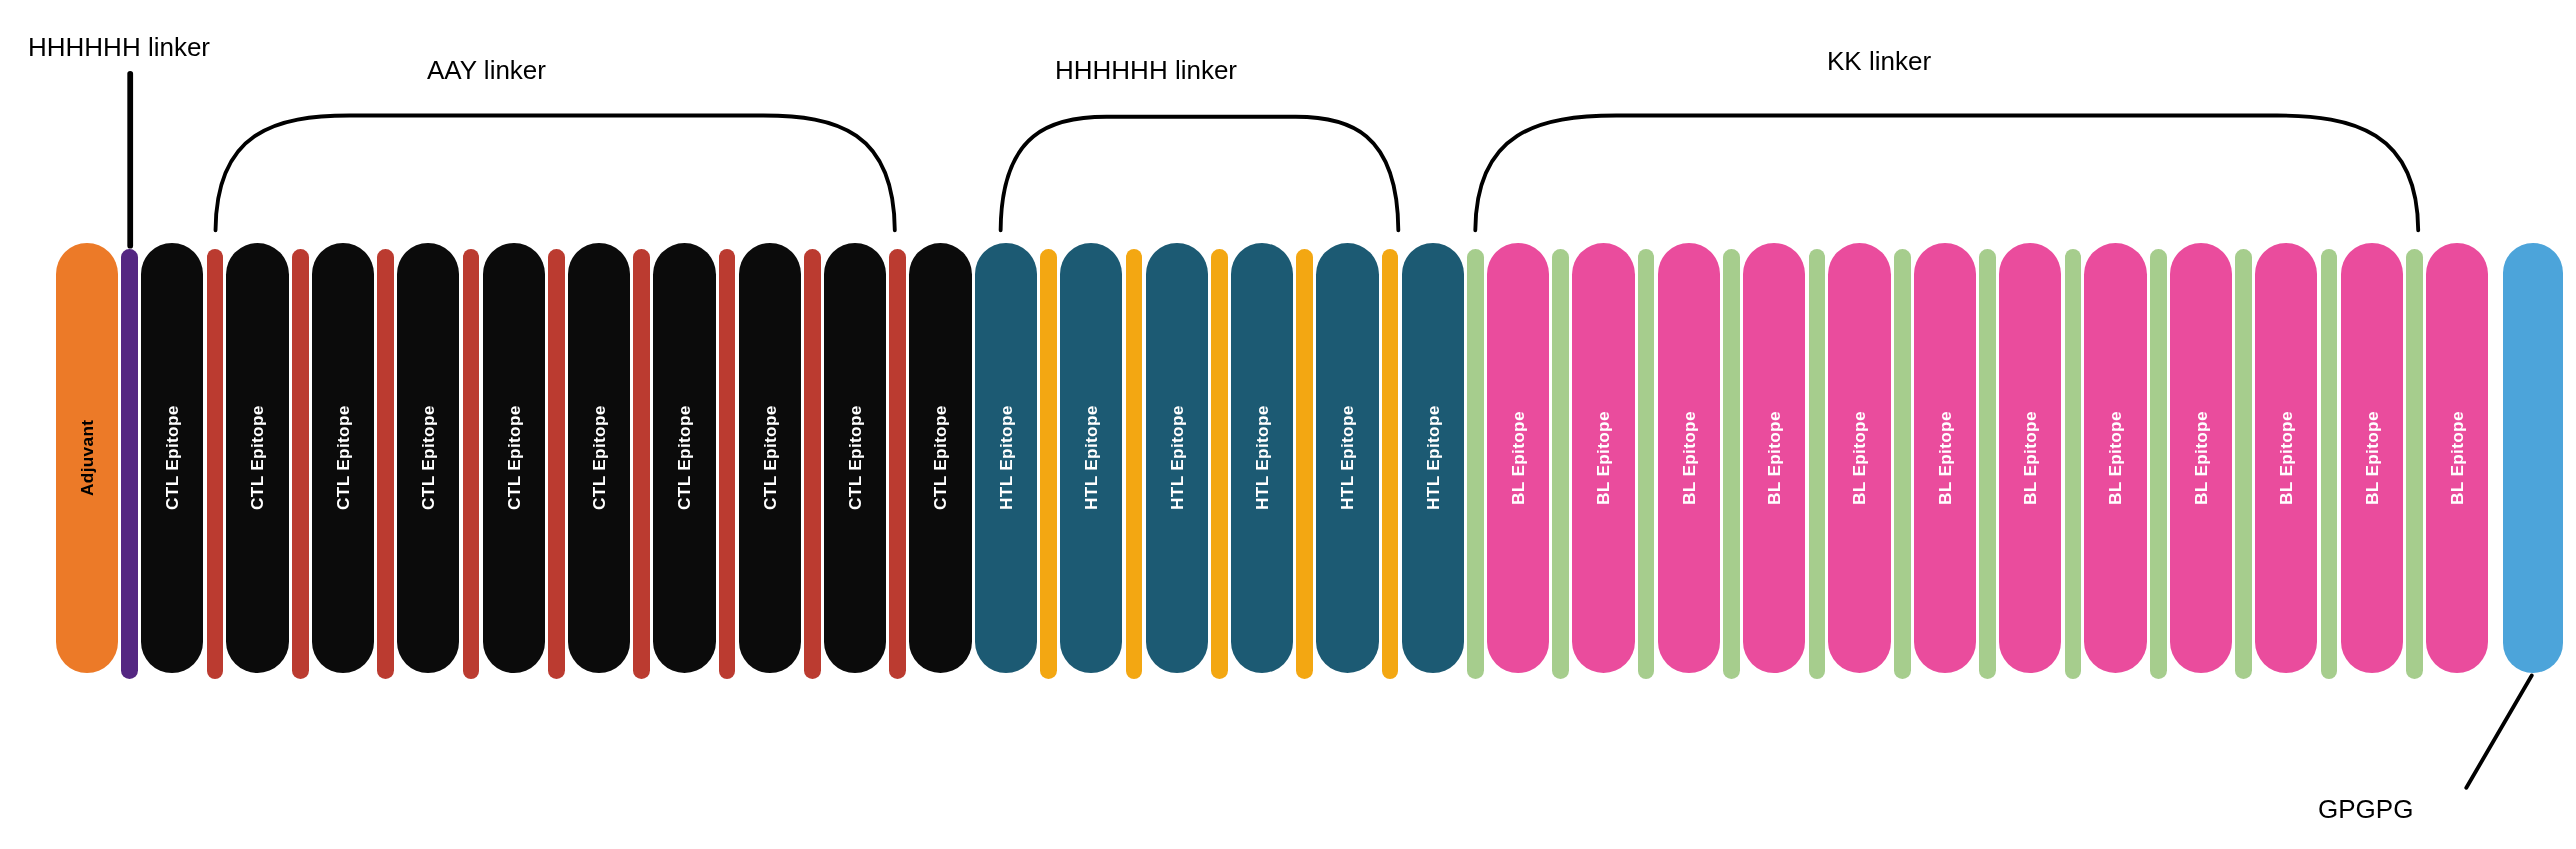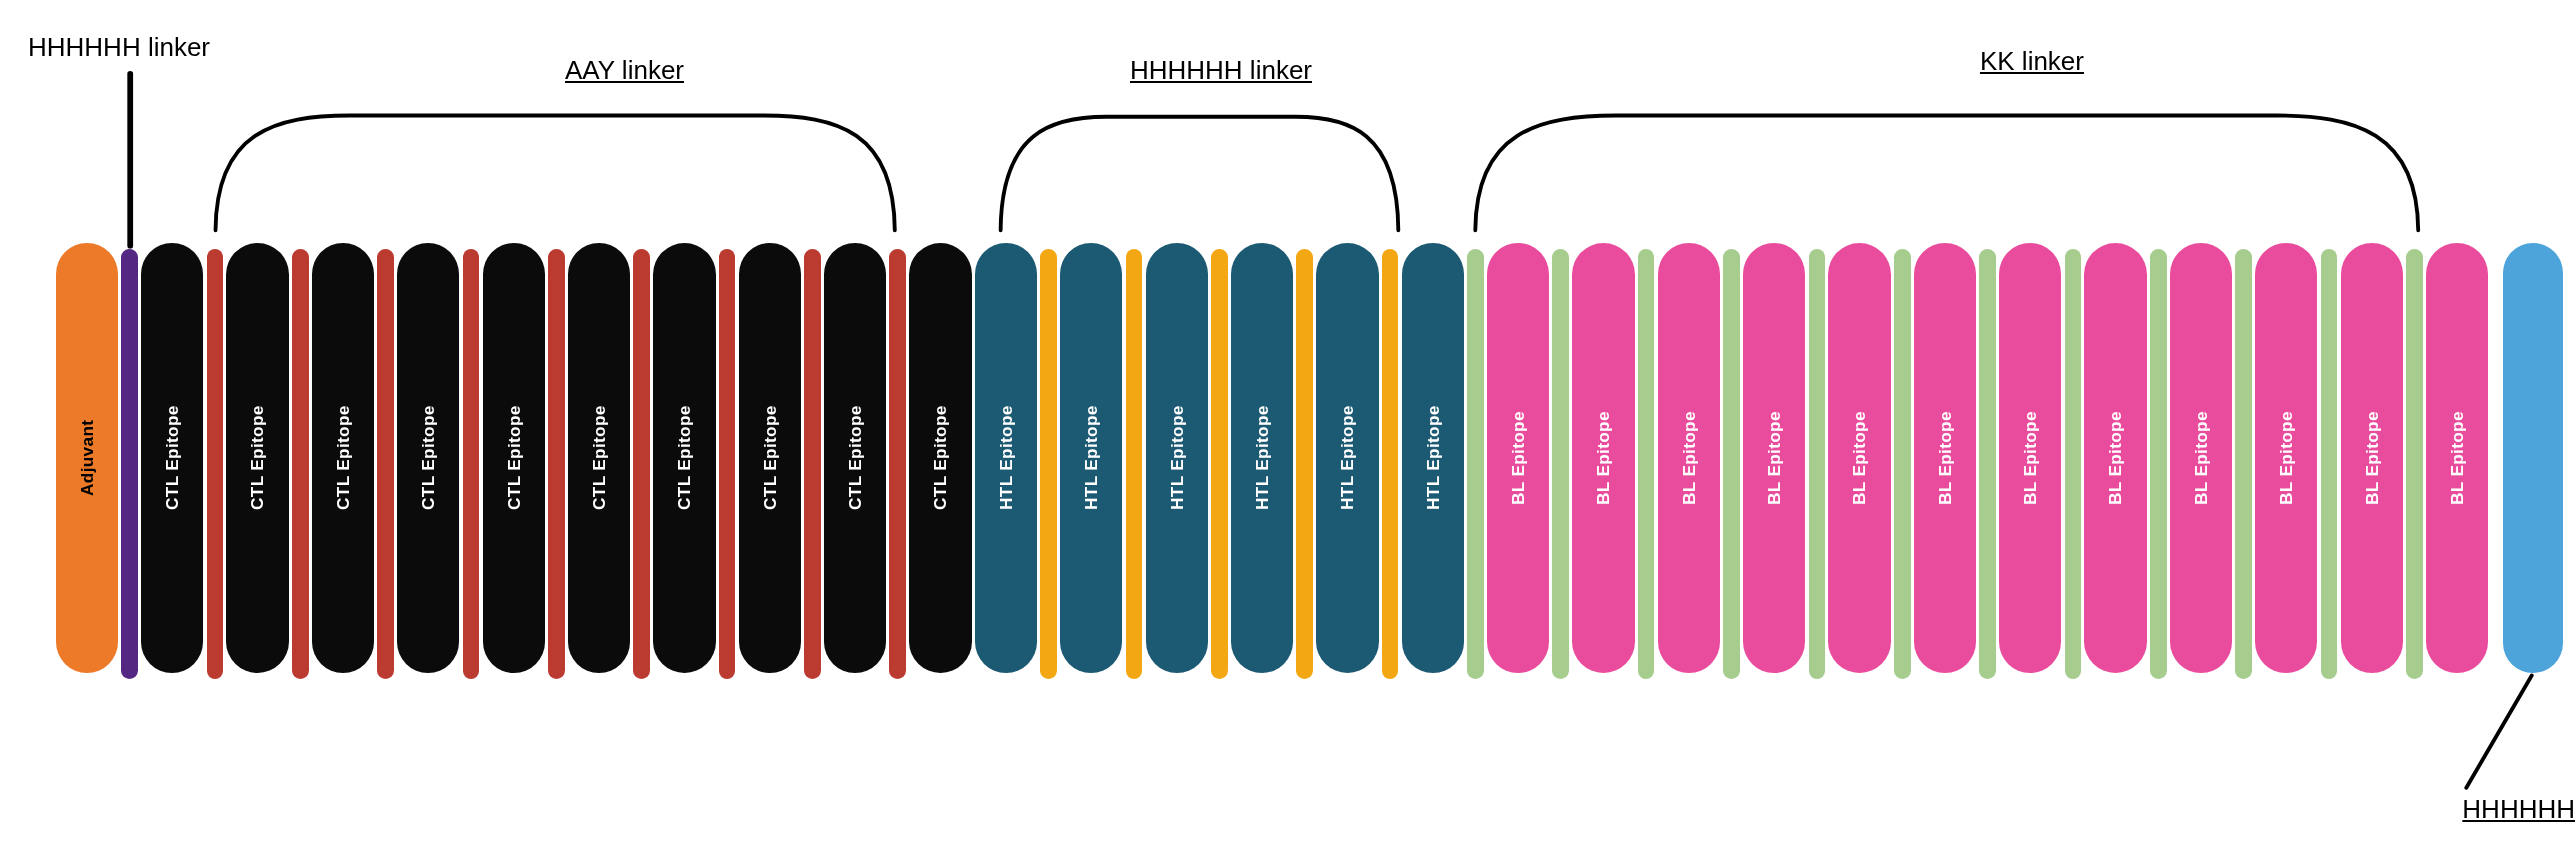--- a/index.html
+++ b/index.html
@@ -58,40 +58,40 @@
     fill: none;
     stroke: #000000;
     stroke-linecap: round;
   }
   .anno {
     position: absolute;
     font-size: 26px;
     color: #000000;
     white-space: nowrap;
   }
-  .anno.centered { width: 257px; text-align: right; text-decoration: underline; }
+  .anno.centered { width: 257px; text-align: left; }
 </style>
 </head>
 <body>
 
 <div class="canvas">
 
   <svg class="overlay" viewBox="0 0 4016 1325" aria-hidden="true">
     <line x1="203" y1="115" x2="203" y2="383" stroke-width="9"></line>
     <path stroke-width="6" d="M 336,359 C 337,205 430,180 545,180 L 1190,180 C 1305,180 1394,205 1395,359"></path>
     <path stroke-width="6" d="M 1560,359 C 1561,205 1640,182 1725,182 L 2020,182 C 2102,182 2179,205 2180,359"></path>
     <path stroke-width="6" d="M 2300,359 C 2301,205 2400,180 2520,180 L 3550,180 C 3668,180 3769,205 3770,359"></path>
     <line x1="3947" y1="1053" x2="3845" y2="1228" stroke-width="6"></line>
   </svg>
 
   <div class="anno" style="left:28px; top:32px;">HHHHHH linker</div>
   <div class="anno centered" style="left:427px; top:55px;">AAY linker</div>
   <div class="anno centered" style="left:1055px; top:55px;">HHHHHH linker</div>
   <div class="anno centered" style="left:1827px; top:46px;">KK linker</div>
-  <div class="anno centered" style="left:2318px; top:794px;">HHHHHH</div>
+  <div class="anno centered" style="left:2318px; top:794px;">GPGPG</div>
 
   <div class="track">
       <div class="bar adjuvant" style="background: rgb(236, 122, 40);">
         <span class="bar-label" style="color: rgb(0, 0, 0);">Adjuvant</span>
       </div>
       <div class="bar eaaak" style="background: rgb(84, 39, 130);"></div>
       <div class="bar ctl" style="background: rgb(11, 11, 11);">
         <span class="bar-label" style="color: rgb(255, 255, 255);">CTL Epitope</span>
       </div>
       <div class="bar aay" style="background: rgb(187, 59, 48);"></div>

